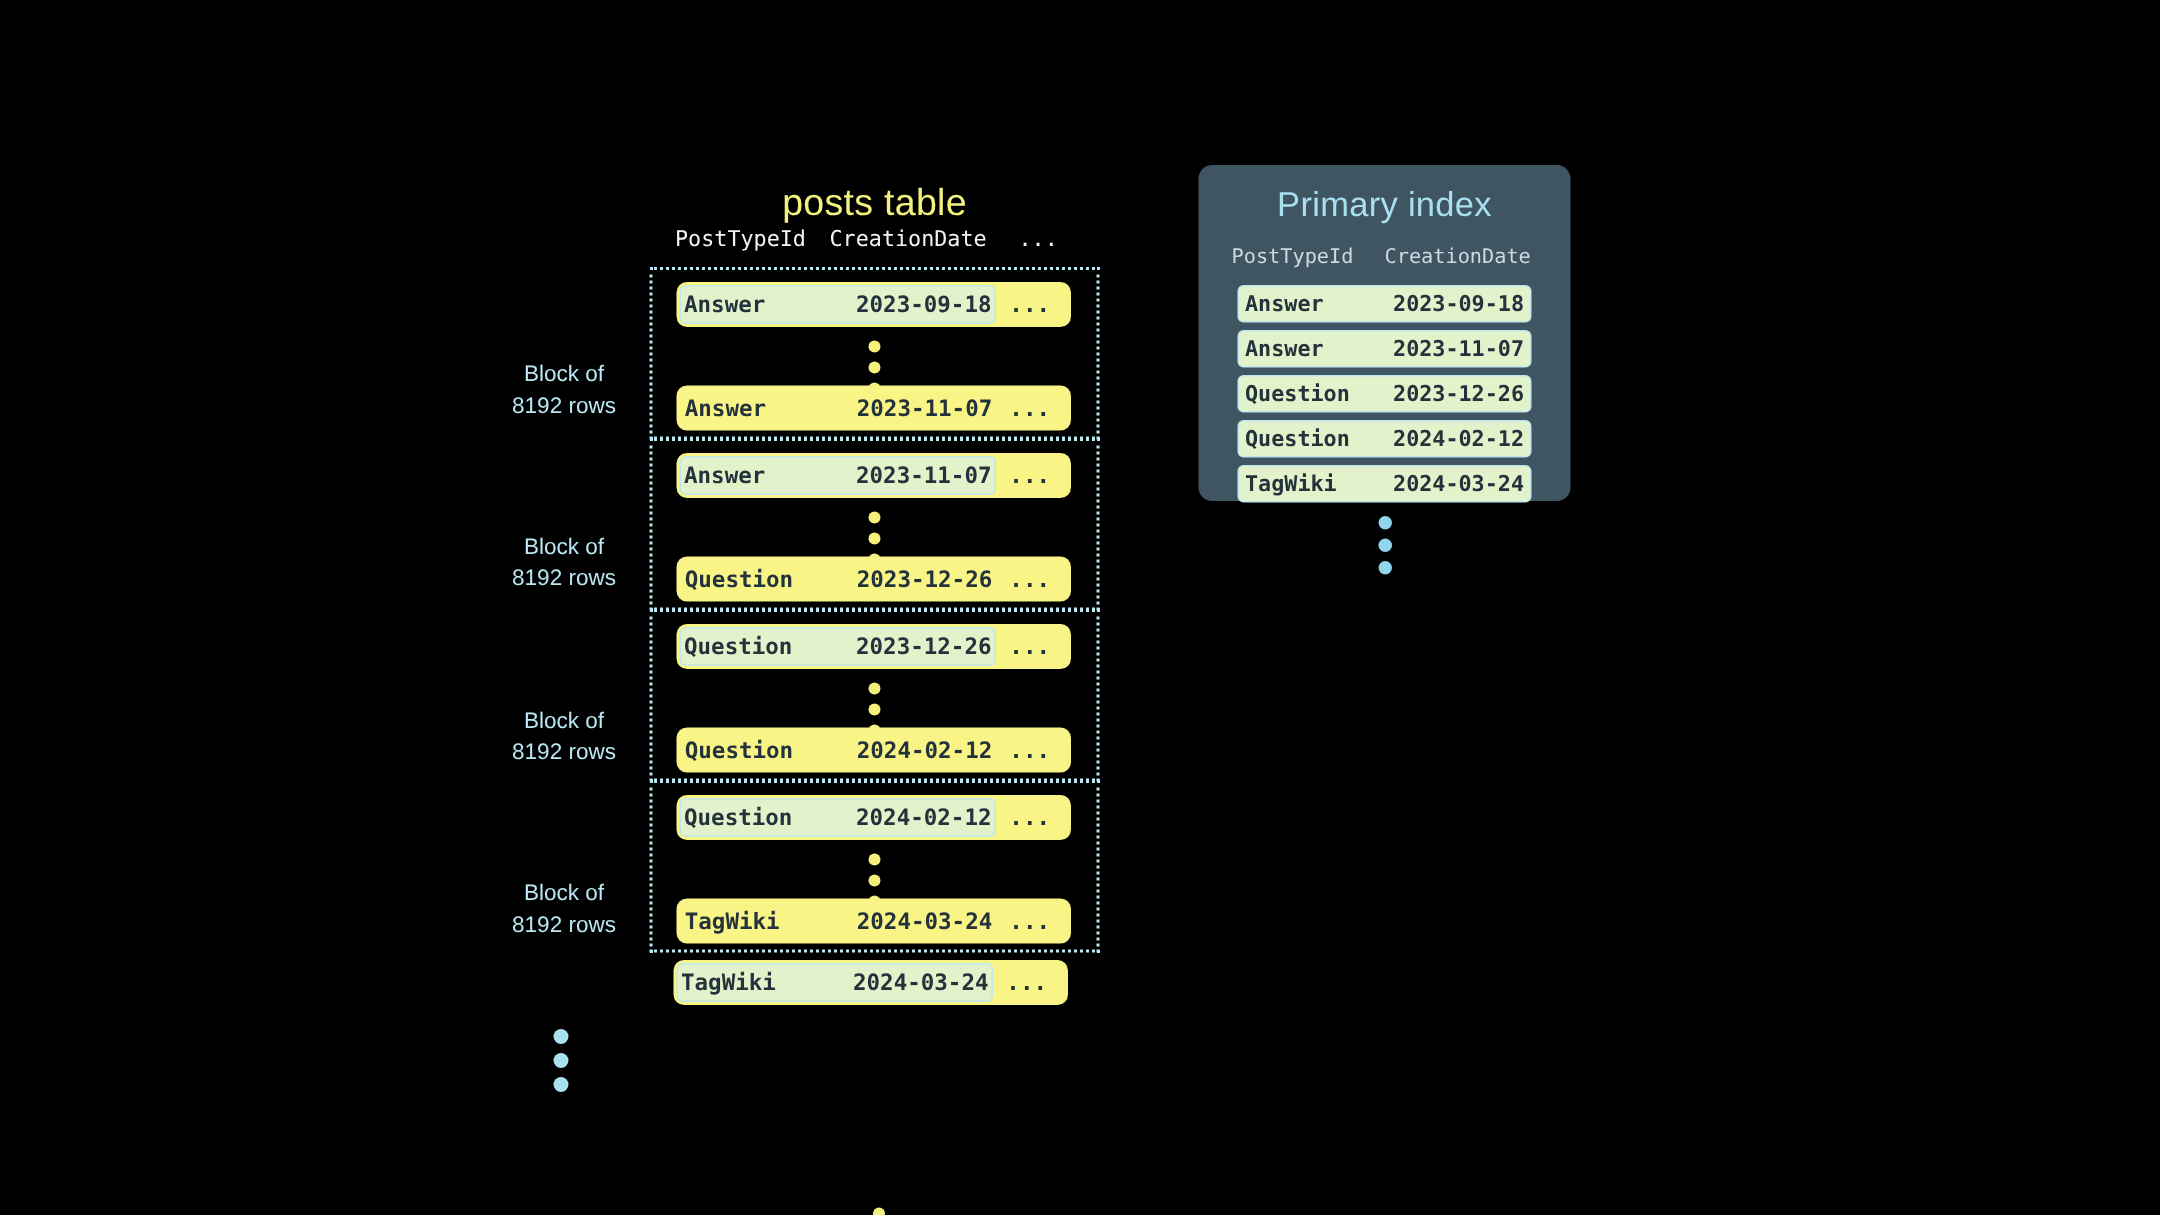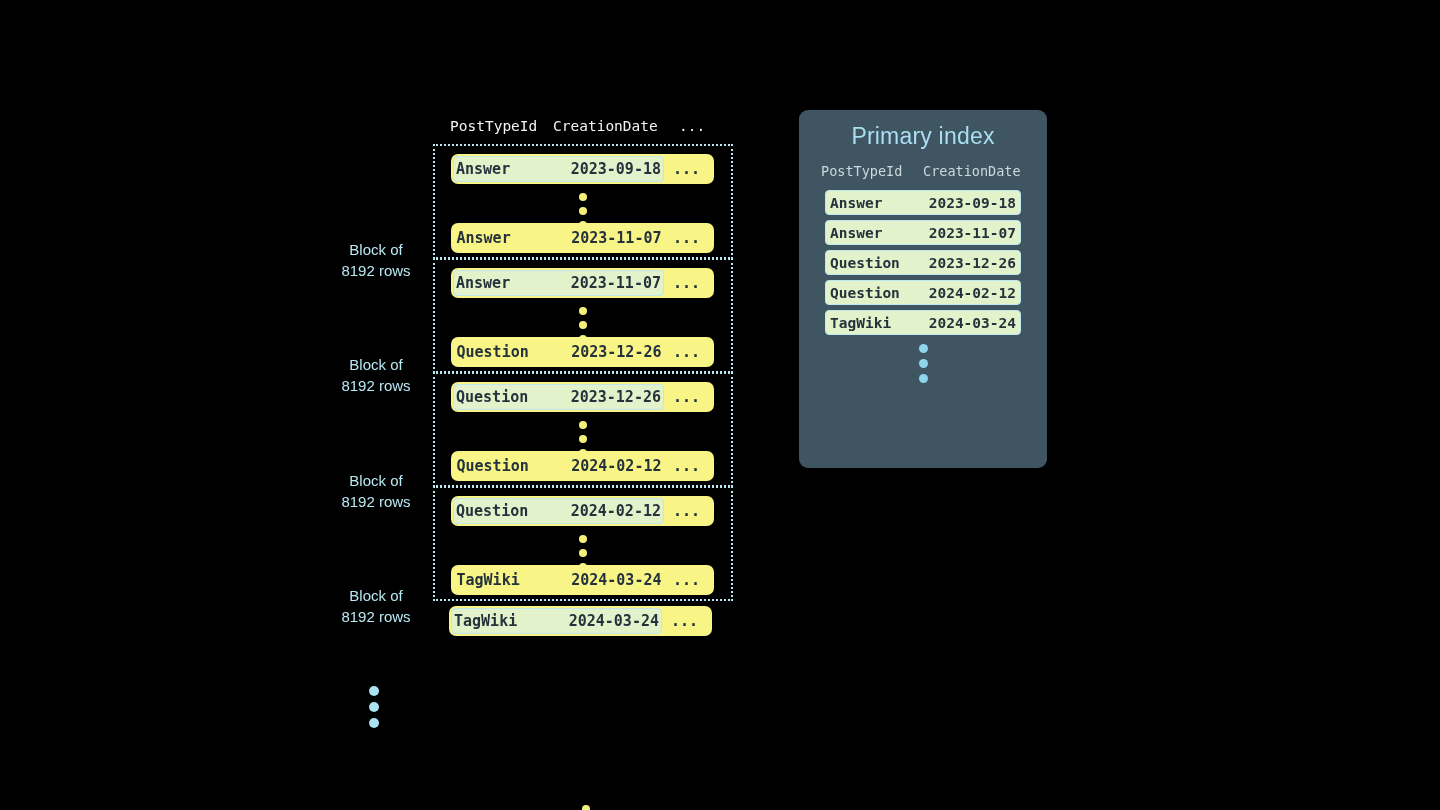--- a/index.html
+++ b/index.html
@@ -182,21 +182,21 @@
   #left-dots .d {
     width: 10px; height: 10px; border-radius: 50%; background: #aae2f2;
   }
 
   
   #primary-index {
     position: absolute;
     left: 799px;
     top: 110px;
     width: 248px;
-    height: 358px;
+    height: 224px;
     background: #3f5562;
     border-radius: 9px;
     box-sizing: border-box;
   }
   .pi-title {
     margin-top: 13px;
     text-align: center;
     font-family: "Liberation Sans", sans-serif;
     font-size: 23px;
     color: #a9dff1;
@@ -252,20 +252,21 @@
   #pi-dots .d {
     width: 9px; height: 9px; border-radius: 50%; background: #8fd6ed;
   }
 </style>
 </head>
 <body>
 
 <div class="stage">
 
   <div id="posts-table">
+    <div class="table-title">posts table</div>
 
     <div class="col-headers">
       <div class="ch ch-posttypeid">PostTypeId</div>
       <div class="ch ch-creationdate">CreationDate</div>
       <div class="ch ch-ellipsis">...</div>
     </div>
 
     <div class="blocks">
 
       <div class="block">

